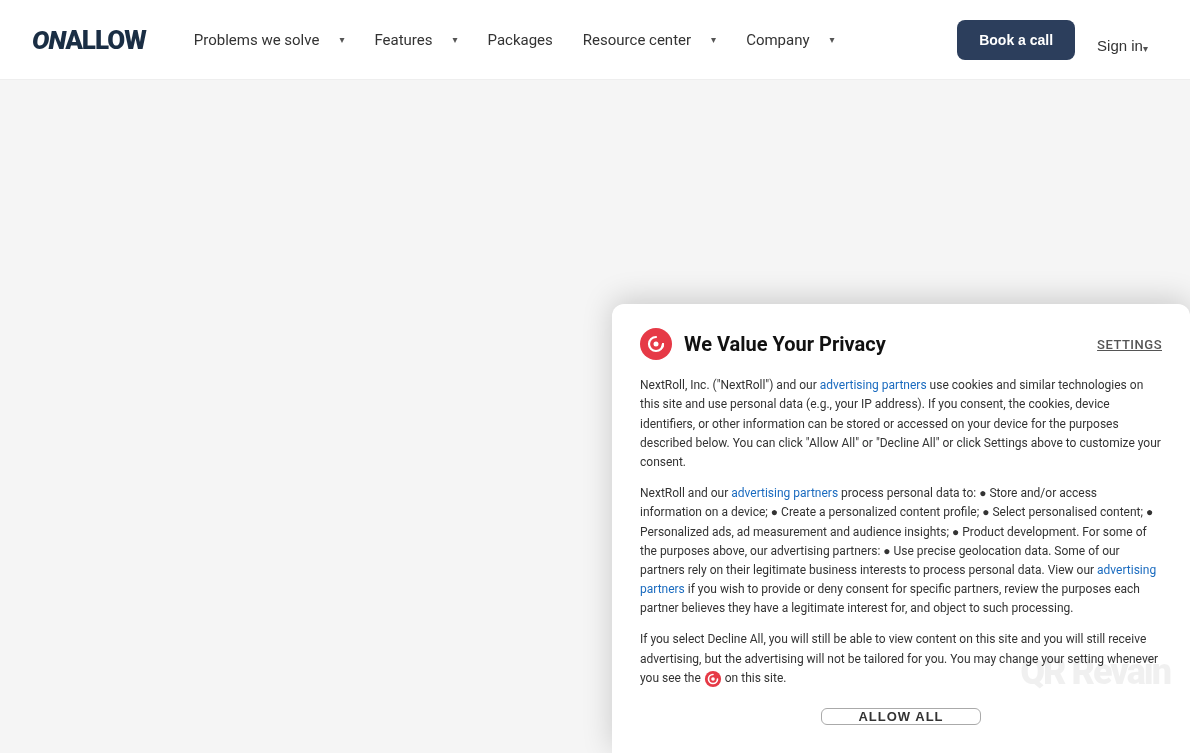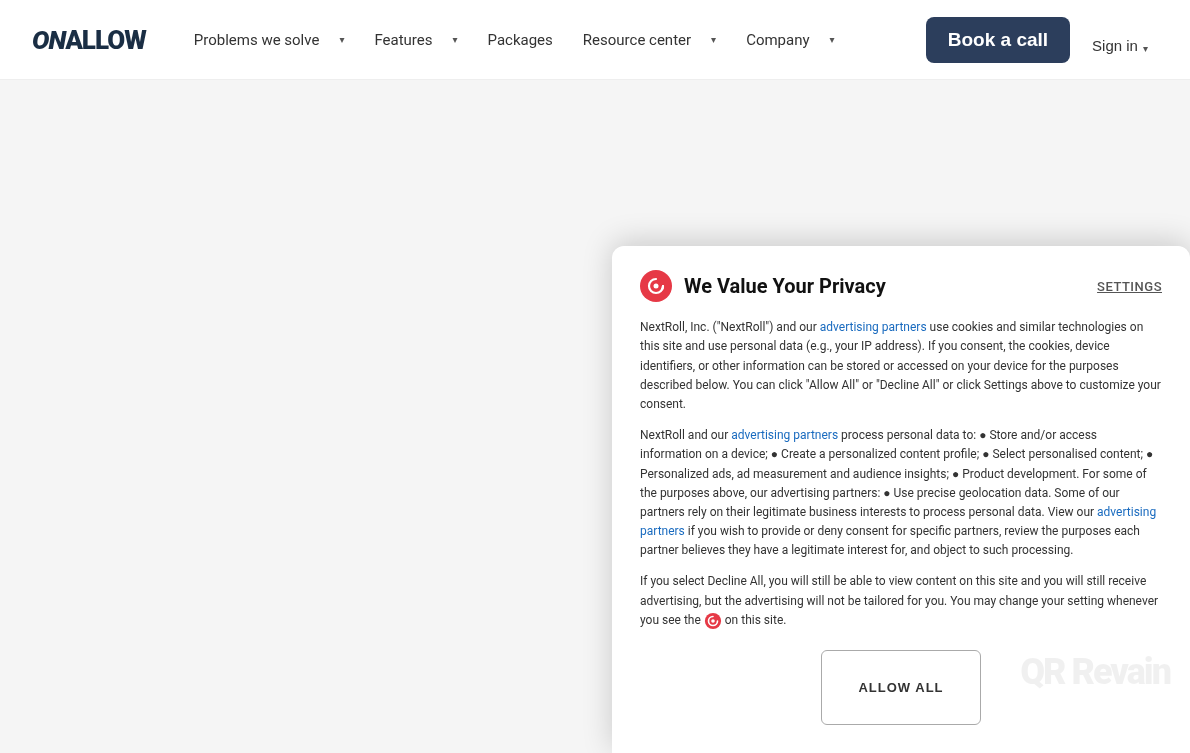--- a/index.html
+++ b/index.html
@@ -50,29 +50,28 @@
       display: flex;
       align-items: center;
       gap: 12px;
     }
     .book-call-btn {
       background: #2c3e5c;
       color: #fff;
       border: none;
       border-radius: 8px;
       padding: 12px 22px;
-      font-size: 19px;
+      font-size: 14px;
       font-weight: 600;
       cursor: pointer;
       white-space: nowrap;
     }
     .sign-in-btn {
       display: flex;
       align-items: flex-end;
-      gap: 5px;
       background: none;
       border: none;
       font-size: 15px;
       color: #333;
       cursor: pointer;
       padding: 8px 10px;
       margin-top: 12px;
     }
 
     
@@ -169,21 +168,21 @@
       font-size: 13px;
       font-weight: 700;
       letter-spacing: 1px;
       color: #333;
       cursor: pointer;
       text-transform: uppercase;
     }
     .allow-btn {
       flex: 1;
       max-width: 160px;
-      padding: 29px;
+      padding: 0;
       background: #fff;
       border: 1.5px solid #aaa;
       border-radius: 6px;
       font-size: 13px;
       font-weight: 700;
       letter-spacing: 1px;
       color: #333;
       cursor: pointer;
       text-transform: uppercase;
     }

